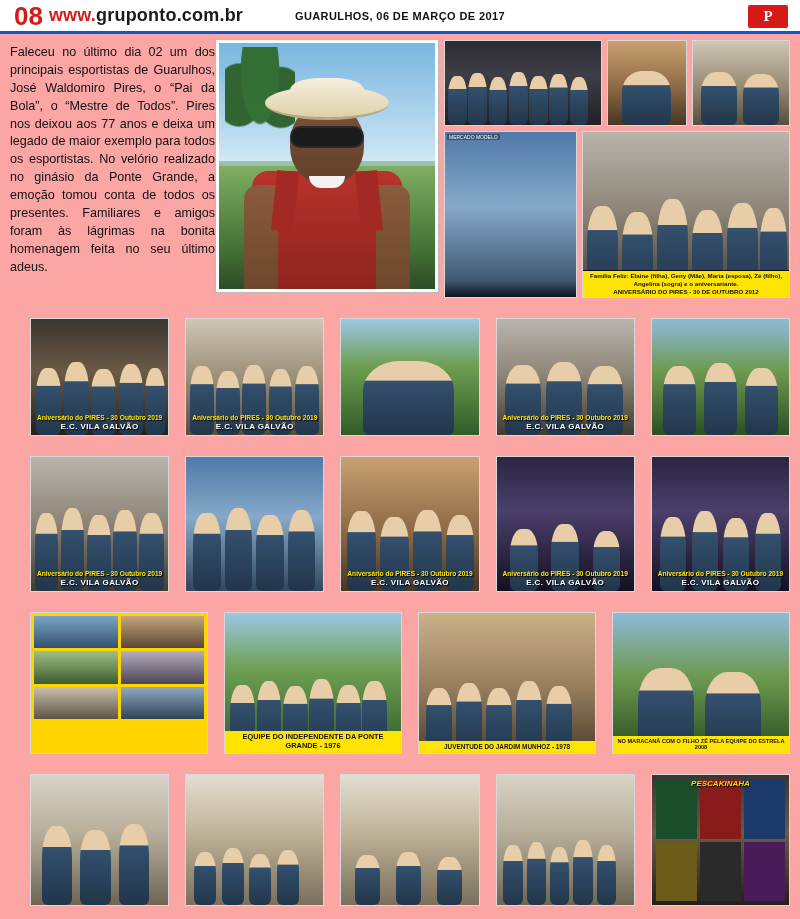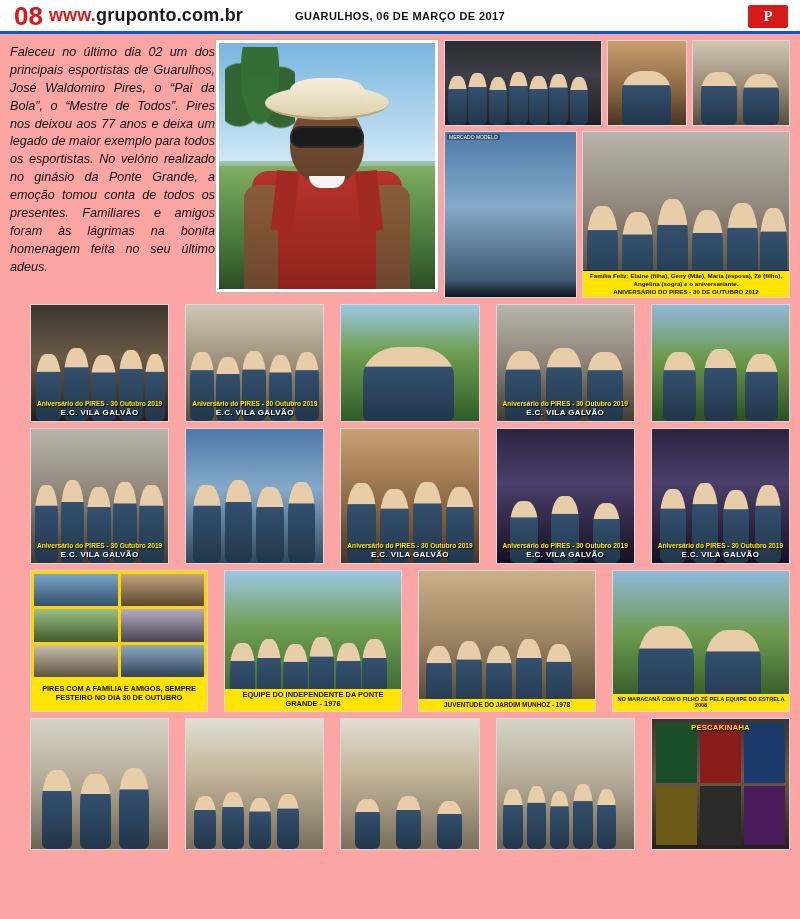--- a/index.html
+++ b/index.html
@@ -79,21 +79,21 @@
   }
 
   
   .content { position:relative; margin: 6px 10px 0 10px; }
 
   
   .lead { display:flex; gap:6px; height: 258px; }
   .leadleft { width: 428px; position: relative; }
   .leadtext {
     width: 205px; font-size: 12.6px; line-height: 1.42; color:#111;
-    text-align: justify; padding-top: 4px; font-style: italic;
+    text-align: justify; padding-top: 4px;
   }
   .mainphoto {
     position:absolute; right: 0; top: 0; width: 222px; height: 252px;
     border: 3px solid #ffffff; box-shadow: 0 0 0 1px #bbb;
     overflow:hidden;
     background: linear-gradient(180deg,#8fc4e8 0%, #bfe0f2 38%, #6f9d5a 62%, #3f6e33 100%);
   }
   .mp-sky { position:absolute; inset:0 0 52% 0; background: linear-gradient(180deg,#79b6e0,#cfe7f5); }
   .mp-palm {
     position:absolute; left:6px; top:4px; width:70px; height:120px;
@@ -203,27 +203,27 @@
   .sc-yellowgrid { background:#ffd400; }
   .sc-black { background: linear-gradient(180deg,#2e2e2e 0%, #161616 100%); }
 
   .people { position:absolute; left:0; right:0; bottom:0; height:66%; }
   .people i {
     position:absolute; bottom:0; border-radius: 40% 40% 6px 6px;
     background: linear-gradient(180deg,#e7cda8 0 26%, #33506e 27%, #22364a 100%);
   }
 
   
-  .grid { margin-top:6px; display:flex; gap:16px;padding-left:20px; }
+  .grid { margin-top:20px; display:flex; gap:16px;padding-left:20px; }
   .grid .ph { flex:1; }
 
   .row-h1 { height:118px; }
   .row-h2 { height:136px; }
   .row-h3 { height:142px; }
-  .row-h4 { height:132px; }
+  .row-h4 { height:132px;font-style:italic; }
 
   .tint-strip {
     position:absolute; left:0; right:0; bottom:0; height:16px;
     background: linear-gradient(180deg, rgba(0,0,0,0), rgba(0,0,0,.7));
   }
 </style>
 </head>
 <body>
 
 <div class="page">
@@ -428,21 +428,20 @@
     <div class="grid row-h3">
       <div class="ph sc-yellowgrid">
         <div style="position:absolute;inset:3px 3px 34px 3px;display:grid;grid-template-columns:1fr 1fr;grid-template-rows:1fr 1fr 1fr;gap:3px;">
           <div style="background:linear-gradient(180deg,#7aa5c7,#33506e)"></div>
           <div style="background:linear-gradient(180deg,#c3a57f,#5b4730)"></div>
           <div style="background:linear-gradient(180deg,#9fbf88,#3c5c2c)"></div>
           <div style="background:linear-gradient(180deg,#b6aec0,#4a4454)"></div>
           <div style="background:linear-gradient(180deg,#c9c0ad,#5d5445)"></div>
           <div style="background:linear-gradient(180deg,#8fa9c4,#2f4356)"></div>
         </div>
-        <div class="cap2" style="height:34px;display:flex;align-items:center;justify-content:center;">PIRES COM A FAMÍLIA E AMIGOS, SEMPRE FESTEIRO NO DIA 30 DE OUTUBRO</div>
       </div>
 
 
       <div class="ph sc-field">
         <div class="people">
           <i style="left:3%;width:14%;height:74%"></i>
             <i style="left:18%;width:14%;height:78%"></i>
           <i style="left:33%;width:14%;height:72%"></i>
             <i style="left:48%;width:14%;height:80%"></i>
           <i style="left:63%;width:14%;height:74%"></i>

